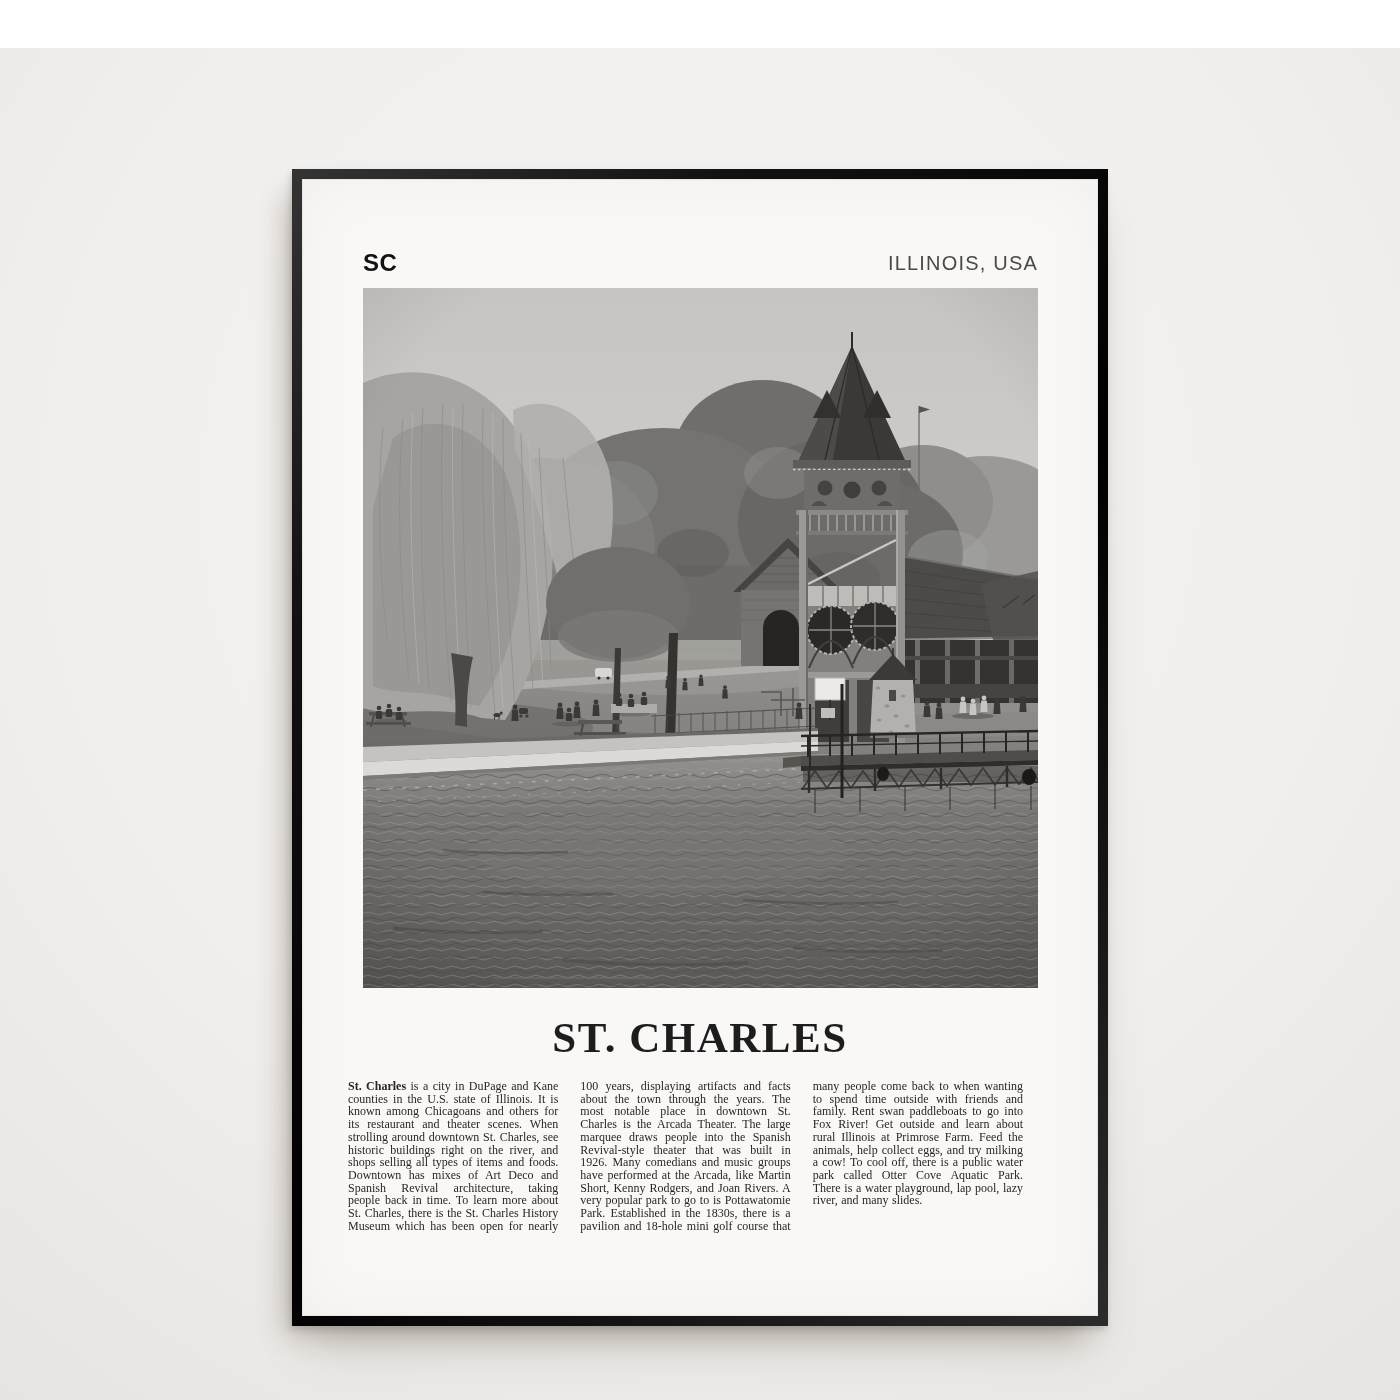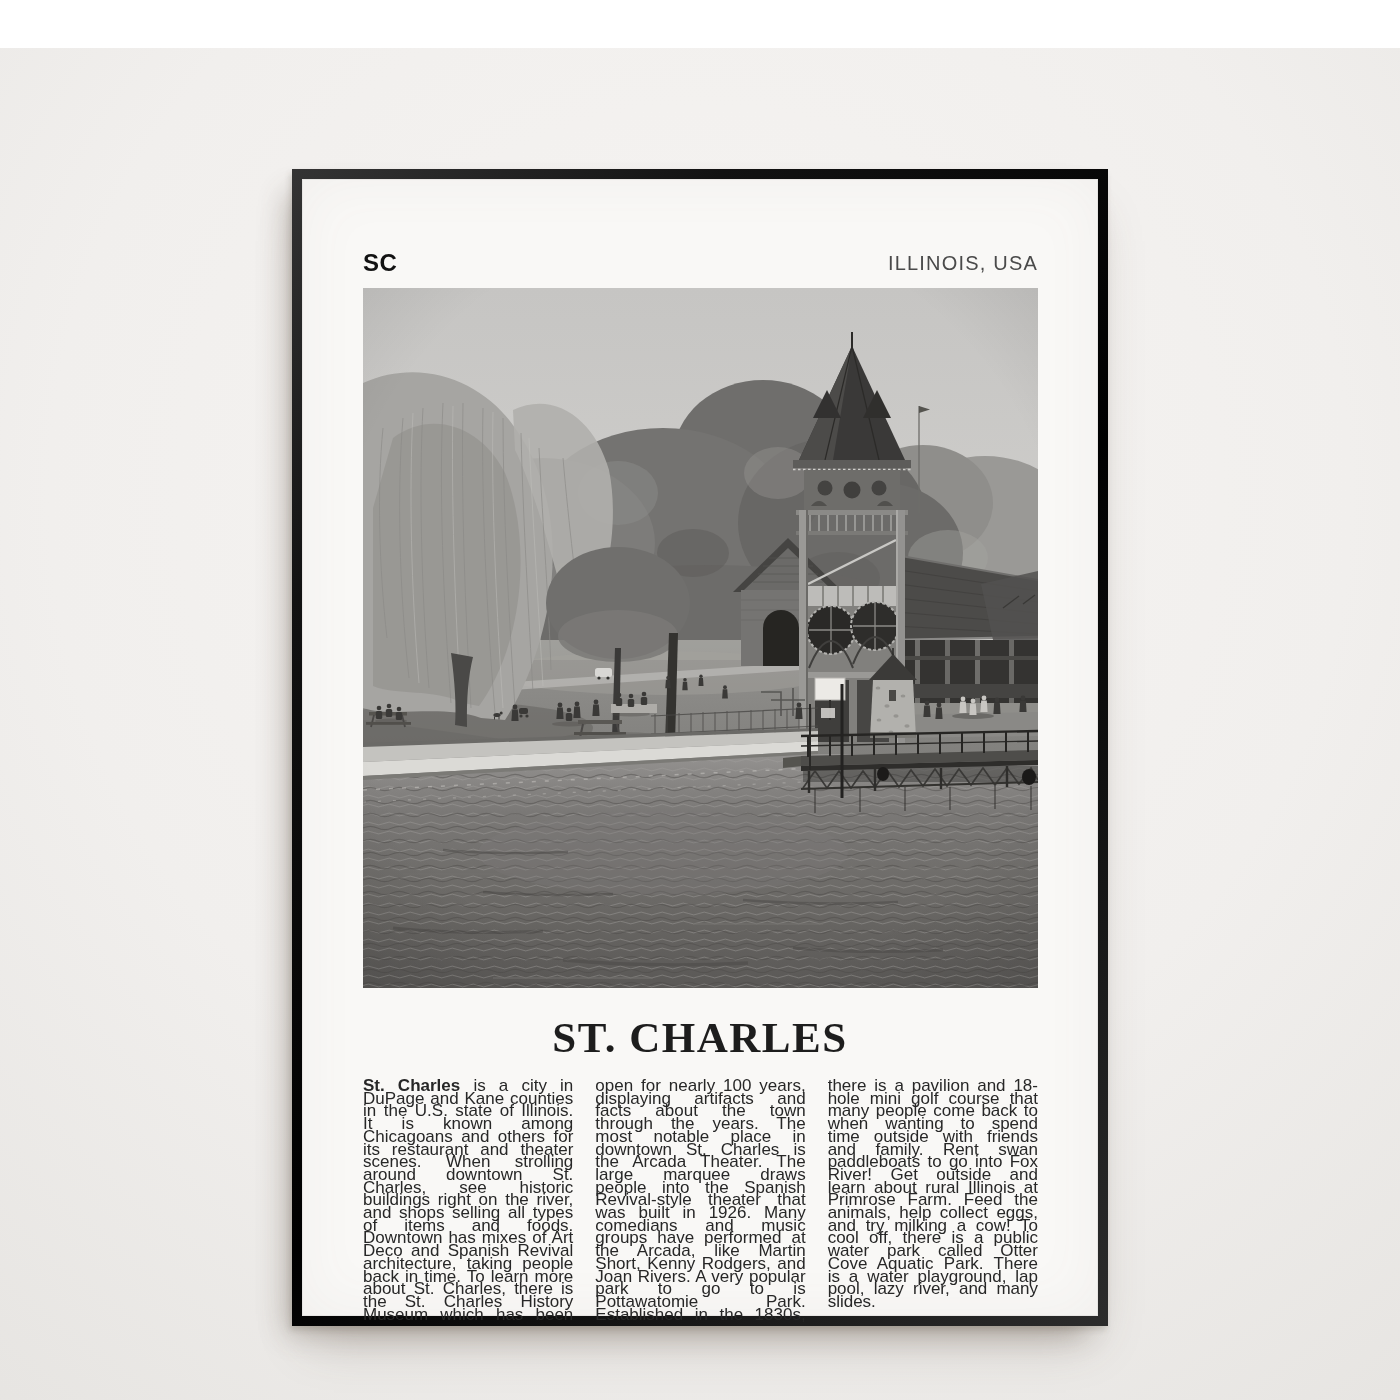--- a/index.html
+++ b/index.html
@@ -17,22 +17,22 @@
     box-shadow:inset 0 0 0 1px rgba(0,0,0,.05), inset 0 0 60px rgba(120,110,95,.06);}
   .poster-header{position:absolute;left:61px;top:72px;width:675px;display:flex;
     justify-content:space-between;align-items:flex-end;}
   .initials{font-weight:900;font-size:24px;line-height:1;letter-spacing:.5px;color:var(--initials-ink);}
   .location{font-weight:400;font-size:20px;line-height:1;letter-spacing:1.2px;color:var(--location-ink);padding-bottom:2px;}
   .photo{position:absolute;left:61px;top:109px;width:675px;height:700px;background:#c9c8c5;overflow:hidden;}
   .photo svg{display:block;width:100%;height:100%;}
   .title{position:absolute;left:0;right:0;top:836px;margin:0;text-align:center;
     font-family:"Liberation Serif",serif;font-weight:700;font-size:43px;line-height:1.05;
     letter-spacing:1.5px;color:var(--title-ink);}
-  .body-text{position:absolute;left:61px;top:901px;width:675px;
-    font-family:Liberation Sans, sans-serif;font-size:17px;line-height:12.7px;
+  .body-text{position:absolute;left:46px;top:901px;width:675px;
+    font-family:Liberation Serif, serif;font-size:12px;line-height:12.7px;
     color:var(--body-ink);text-align:justify;column-count:3;column-gap:22px;word-spacing:.4px;}
   .body-text .lead{font-weight:700;}
 </style>
 </head>
 <body>
 
 <div class="scene">
   <div class="frame">
     <div class="poster">
 

